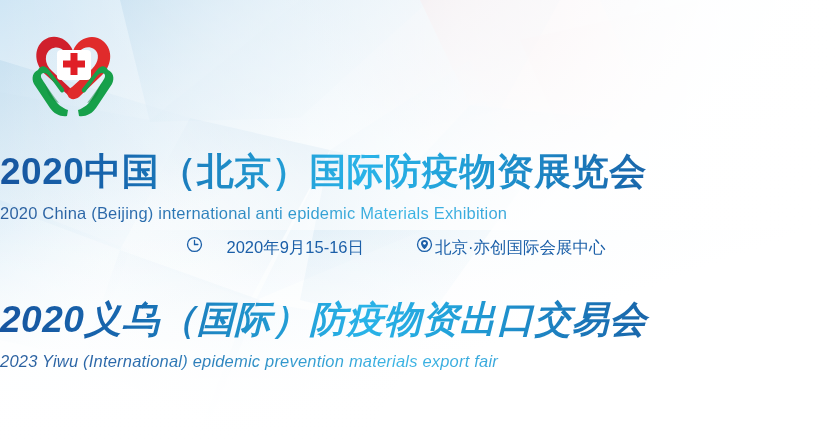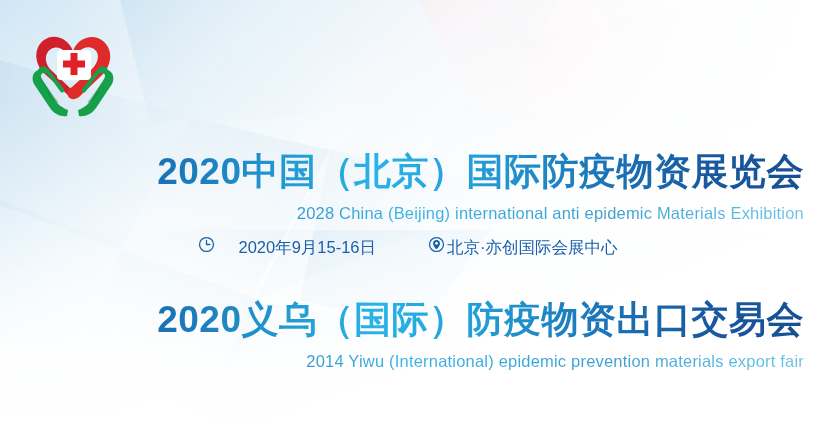--- a/index.html
+++ b/index.html
@@ -26,23 +26,23 @@
       radial-gradient(ellipse 300px 200px at 62% 8%, #f5e2e6 0%, rgba(255,255,255,0) 68%),
       linear-gradient(160deg,#eaf4fb 0%, #f7fbfd 38%, #ffffff 70%);
   }
   .bg-svg { position:absolute; inset:0; width:838px; height:445px; }
   
   .logo-wrap {
     position:absolute; left:22px; top:20px;
     width:102px; height:104px;
   }
   
-  .block { position:absolute; left:12px; width:792px; text-align:right; }
+  .block { position:absolute; left:0; width:792px; text-align:left; }
   .block-a { top:148px; }
-  .block-b { top:296px; }
+  .block-b { top:296px;font-style:italic; }
 
   .main-title {
     font-size:37px;
     font-weight:700;
     letter-spacing:0.5px;
     line-height:48px;
     white-space:nowrap;
     background-image:linear-gradient(90deg,
       #17559f 0%, #1765ad 14%, #1f8fc9 30%,
       #29b3e8 46%, #22a0d8 58%, #1b76b8 74%,
@@ -197,21 +197,21 @@
                L 64 71
                C 62 74, 59 72, 60 69
                L 75 50
                C 79 45, 83 45, 86 50 Z" fill="#17a04a"></path>
       <path d="M80 62 C 76 68, 70 77, 65 83 C 69 82, 73 79, 76 74 Z" fill="#0f8a3e" opacity=".5"></path>
     </svg>
   </div>
 
   <div class="block block-a">
     <div class="main-title">2020中国（北京）国际防疫物资展览会</div>
-    <div class="sub-title">2028 China (Beijing)  international anti  epidemic  Materials  Exhibition</div>
+    <div class="sub-title">2020 China (Beijing)  international anti  epidemic  Materials  Exhibition</div>
     <div class="meta-row">
       <div class="meta-item">
         <span class="meta-icon">
           <svg width="17" height="17" viewBox="0 0 20 20">
             <circle cx="10" cy="10" r="8.2" fill="none" stroke="#1b5fa8" stroke-width="1.5"></circle>
             <path d="M10 5.2 V10 H14" fill="none" stroke="#1b5fa8" stroke-width="1.5" stroke-linecap="round"></path>
           </svg>
         </span>
         <span class="meta-text">2020年9月15-16日</span>
       </div>
@@ -223,18 +223,18 @@
             <circle cx="10" cy="8.6" r="1.65" fill="#ffffff"></circle>
           </svg>
         </span>
         <span class="meta-text">北京·亦创国际会展中心</span>
       </div>
     </div>
   </div>
 
   <div class="block block-b">
     <div class="main-title">2020义乌（国际）防疫物资出口交易会</div>
-    <div class="sub-title">2014 Yiwu (International)  epidemic  prevention  materials  export fair</div>
+    <div class="sub-title">2023 Yiwu (International)  epidemic  prevention  materials  export fair</div>
     <div class="meta-row">
     </div>
   </div>
 
 </div>
 
 </body></html>

